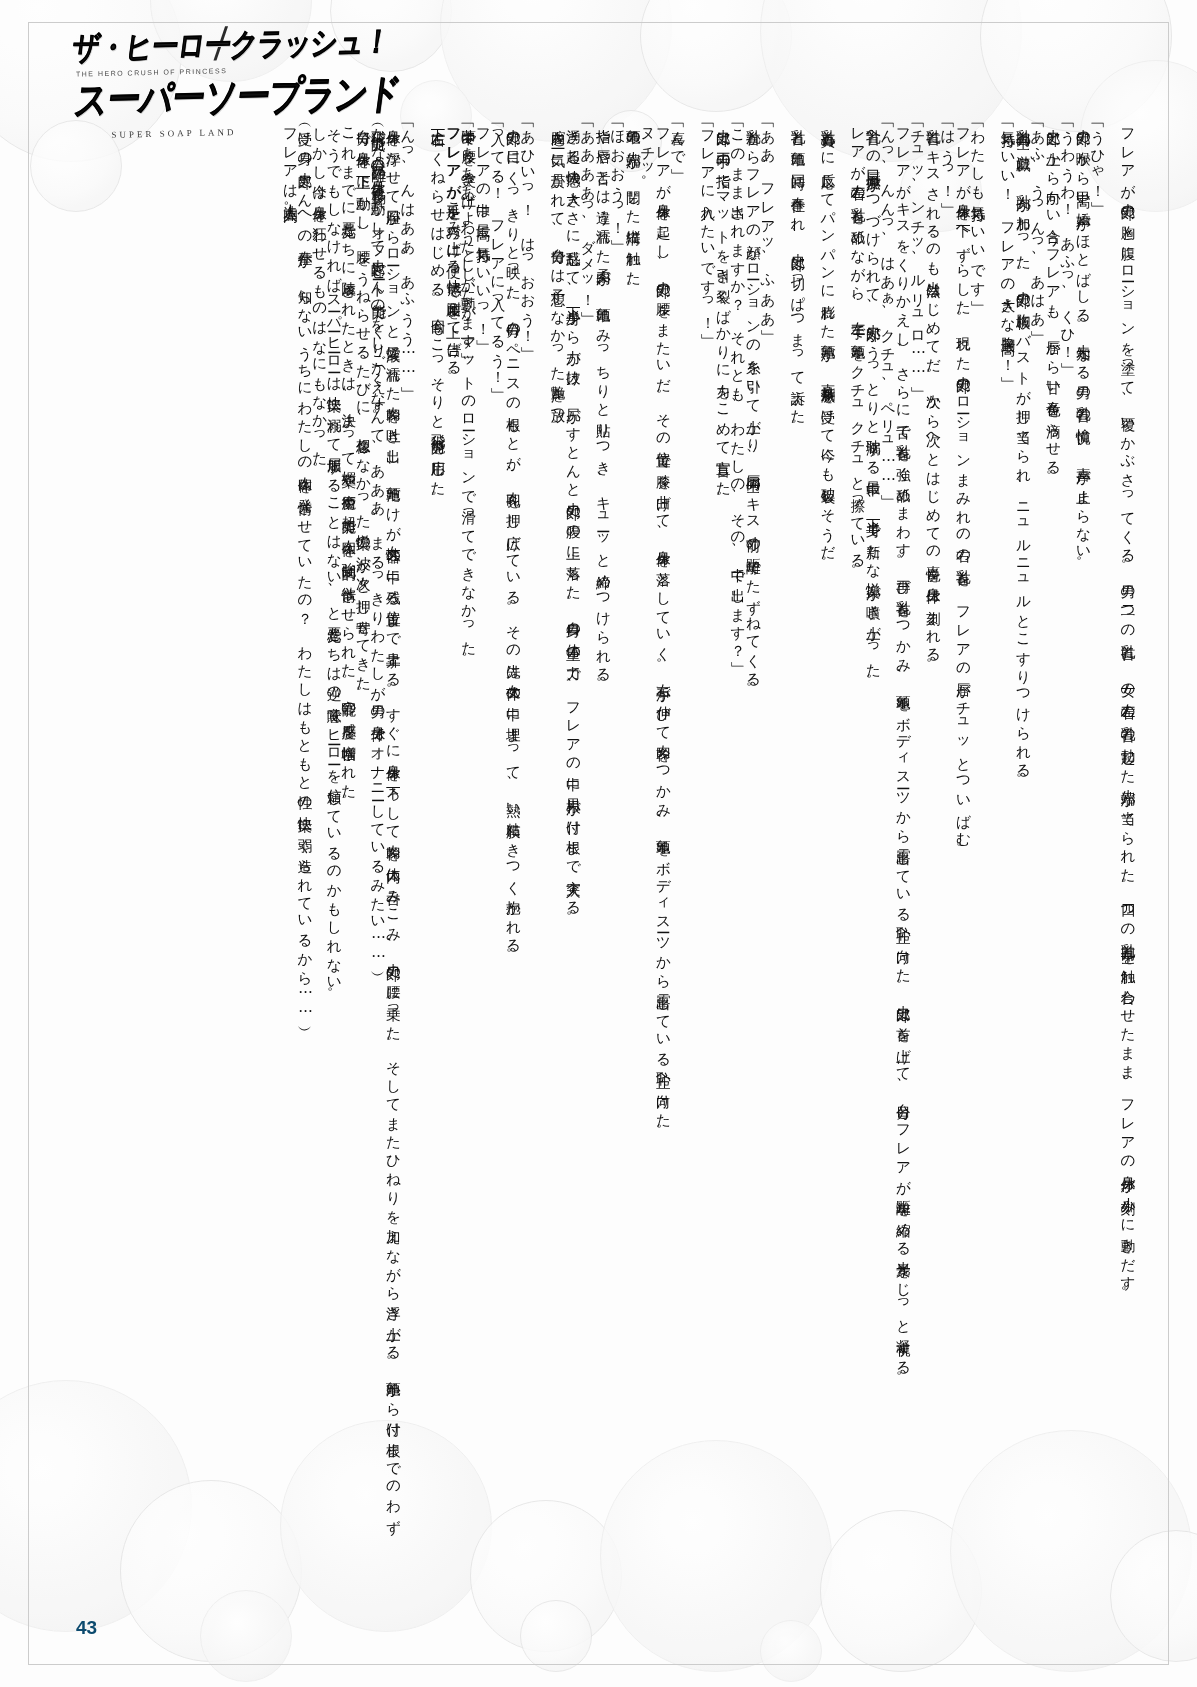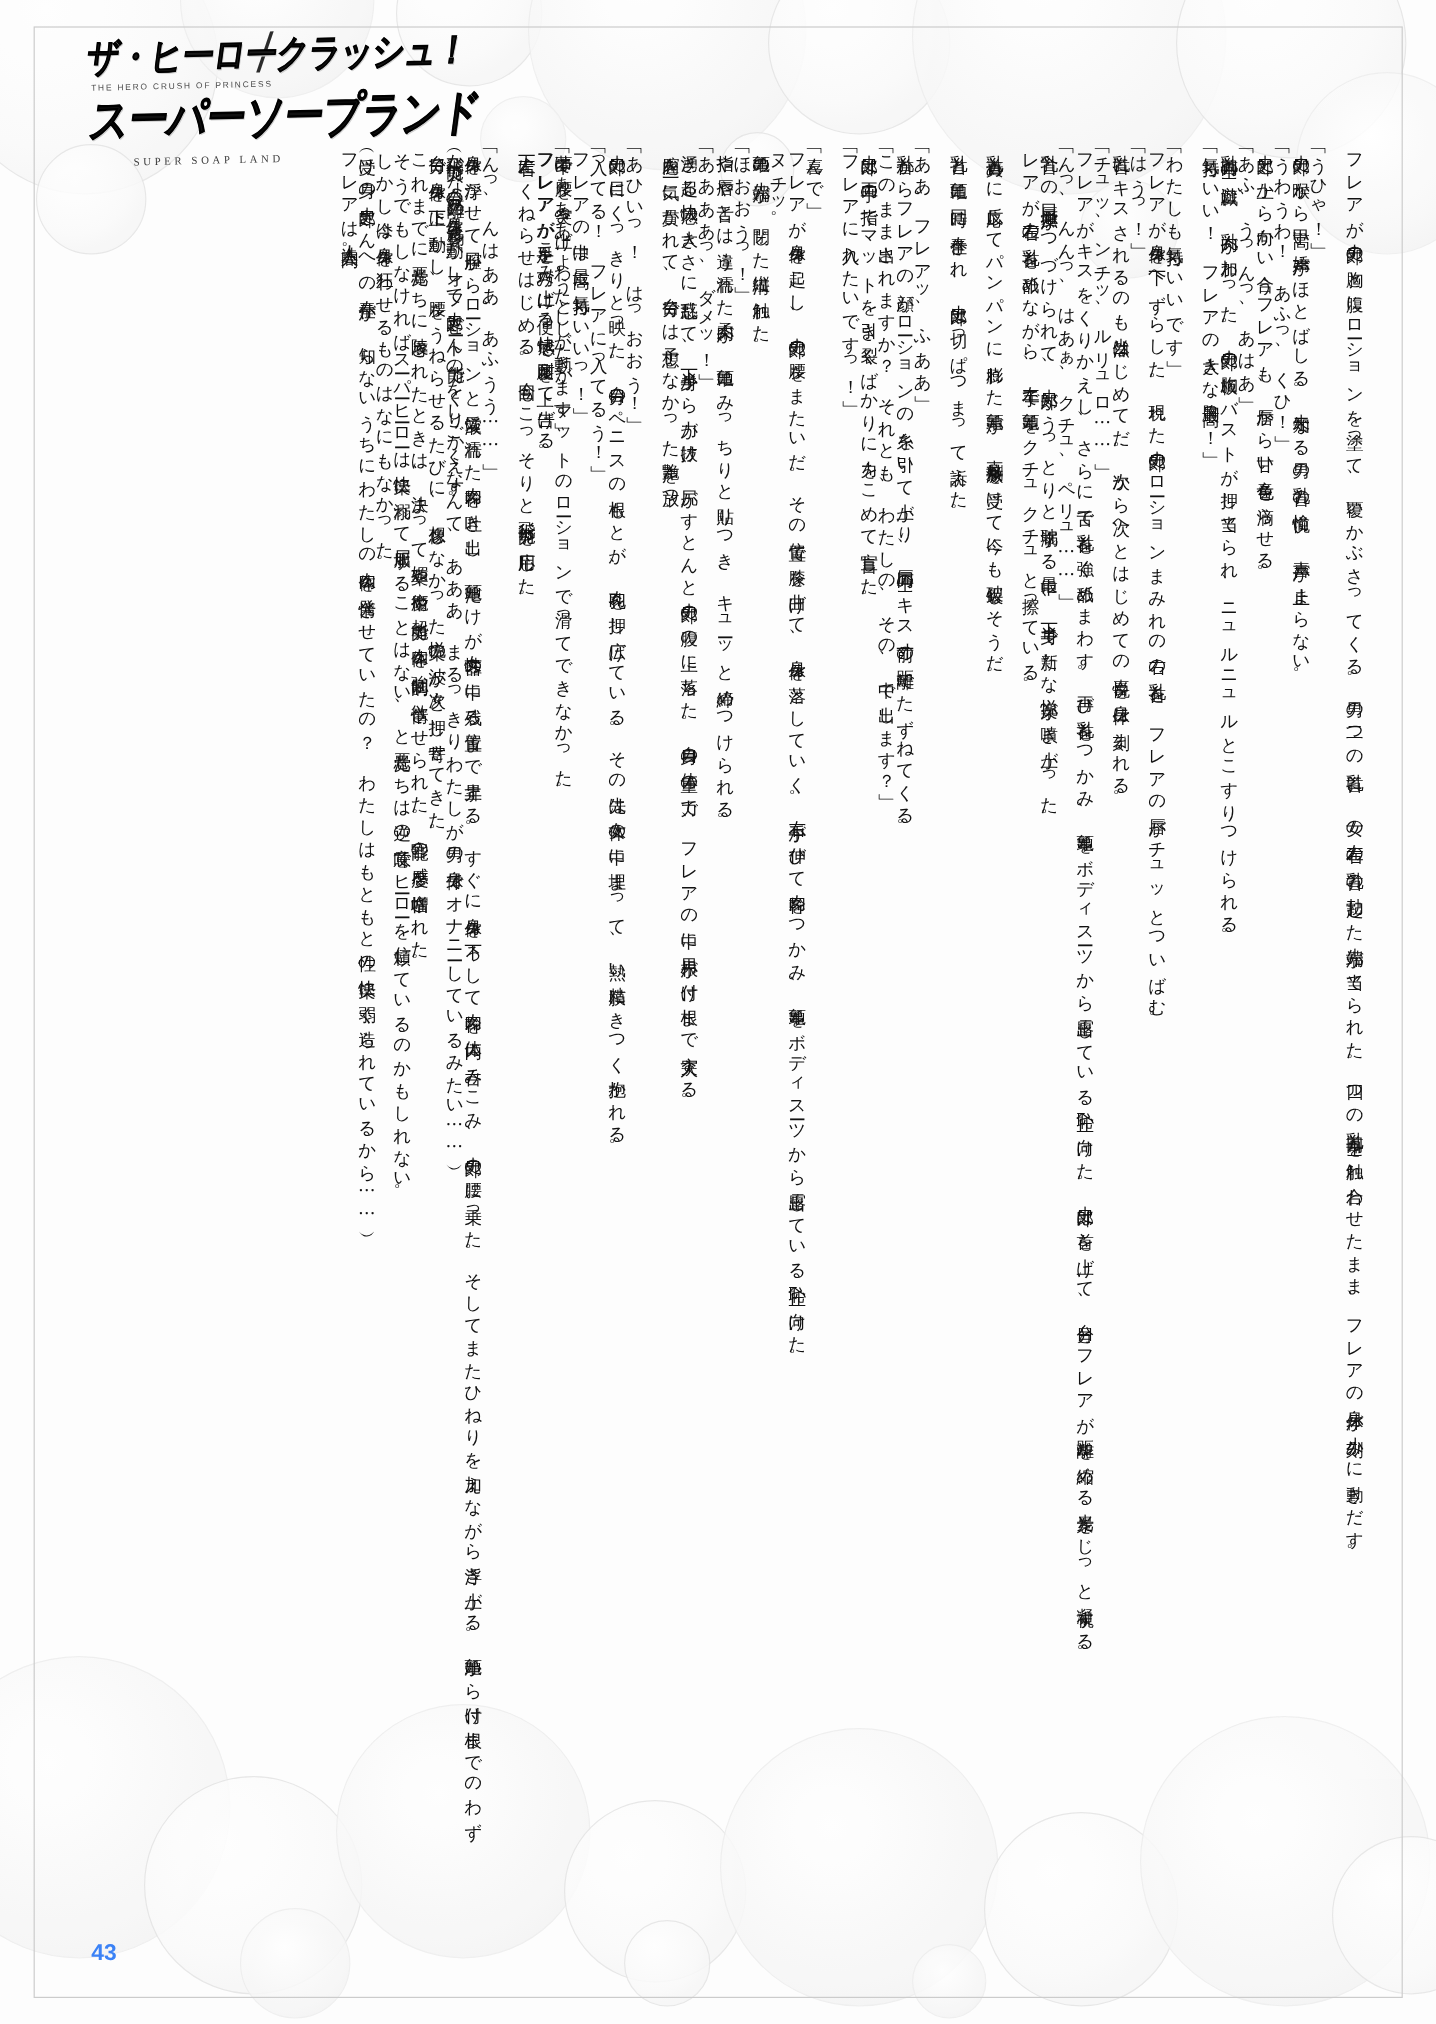--- a/index.html
+++ b/index.html
@@ -134,21 +134,21 @@
     text-align: start;
   }
   
   .page-number {
     position: absolute;
     left: 76px;
     bottom: 48px;
     font-family: "Liberation Sans", sans-serif;
     font-size: 19px;
     font-weight: bold;
-    color: #3b82f6;
+    color: #0c4a6e;
     z-index: 6;
   }
 </style>
 </head>
 <body>
 
 <div class="page">
 
   <div class="bg-bubbles">
     <div class="bubble" style="left:-40px; top:-60px; width:220px; height:220px;"></div>

